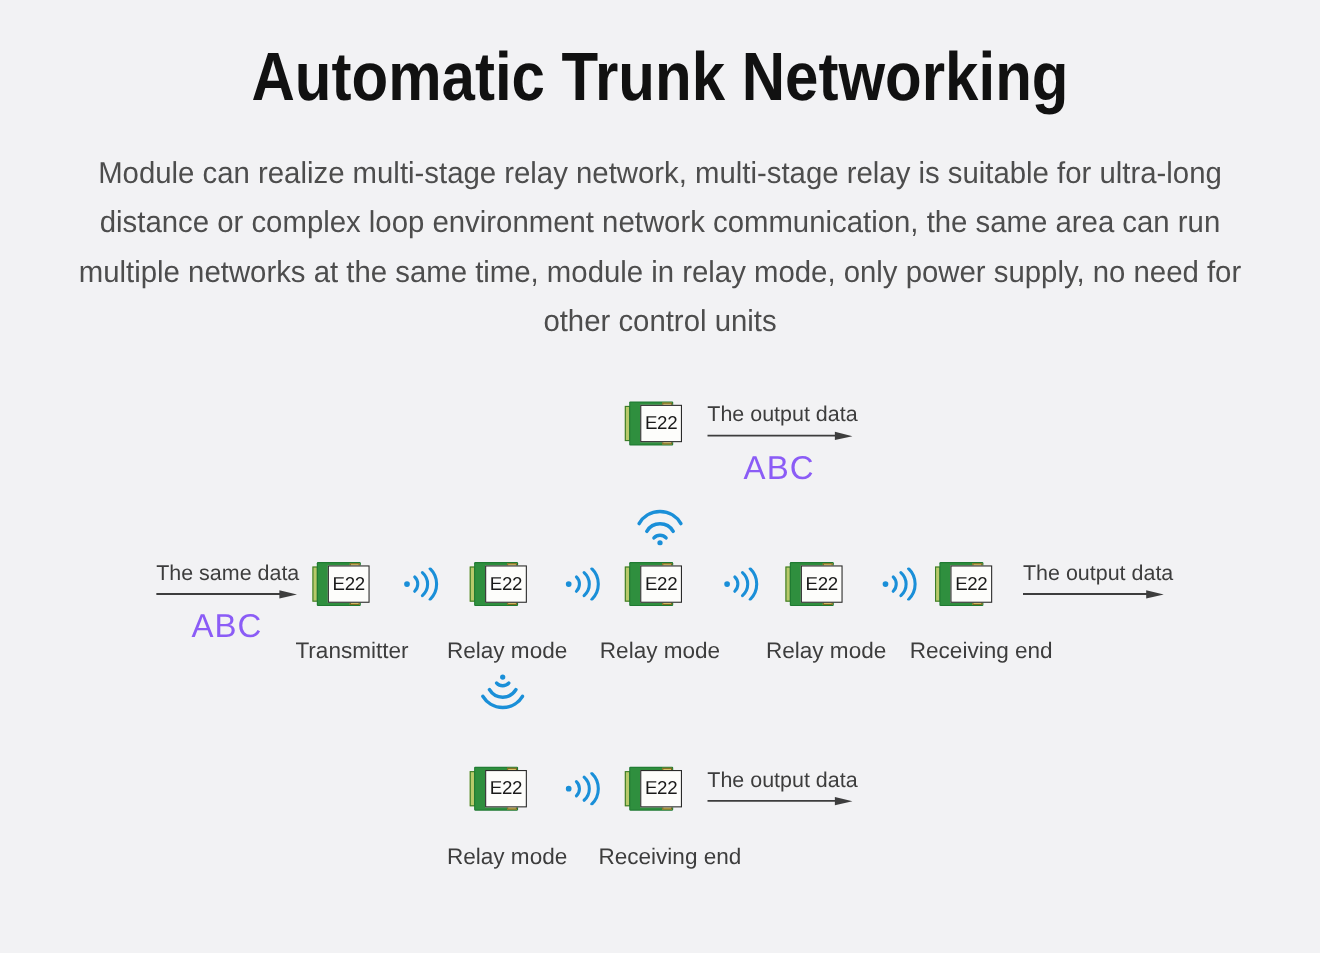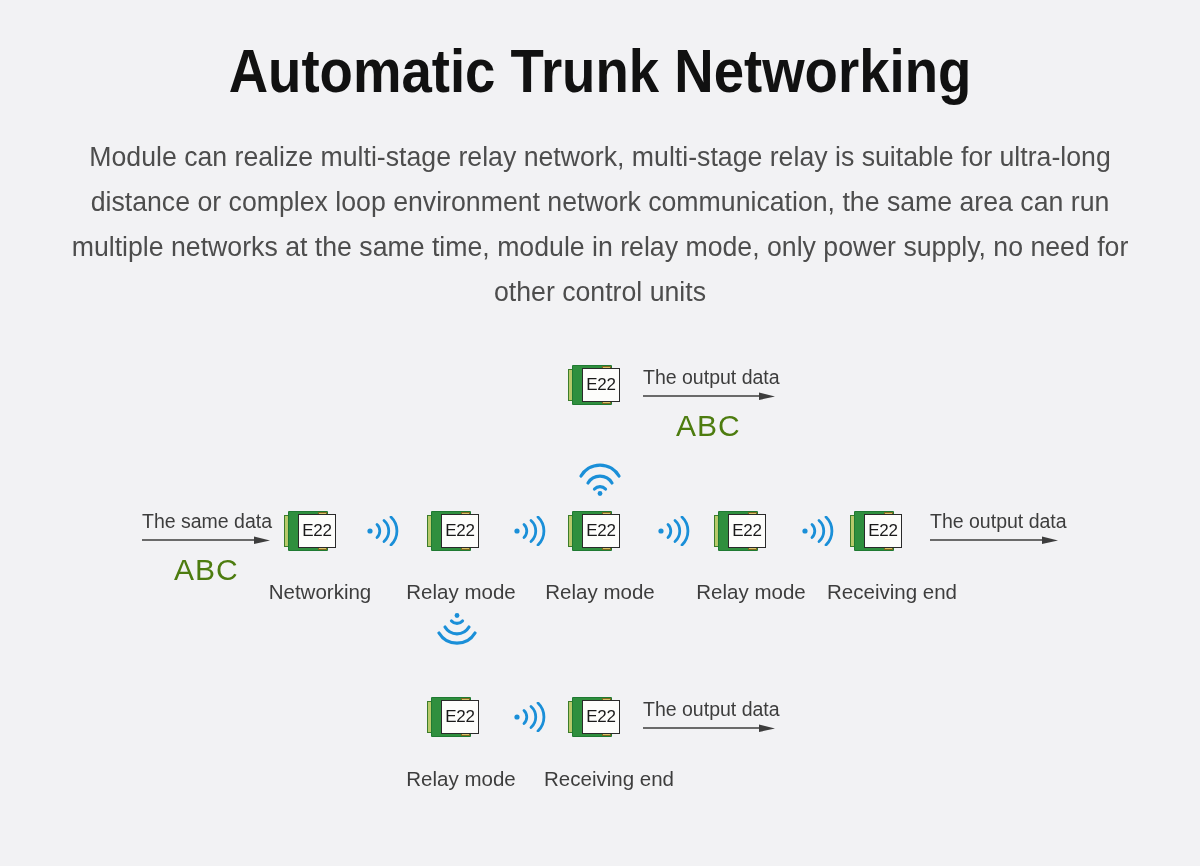--- a/index.html
+++ b/index.html
@@ -79,21 +79,21 @@
 
   
   .cap {
     position:absolute; text-align:center;
     font-size:20.5px; color:#3d3d3d; white-space:nowrap;
   }
   .datalbl {
     position:absolute; font-size:19.5px; color:#3d3d3d; white-space:nowrap;
   }
   .abc {
-    position:absolute; font-size:30px; color:#4d7c0f; white-space:nowrap;
+    position:absolute; font-size:30px; color:#8b5cf6; white-space:nowrap;
     letter-spacing:1px;
   }
   .arrow { position:absolute; height:12px; }
 </style>
 </head>
 <body>
 
 <div id="page">
 
   <div class="title">Automatic Trunk Networking</div>
@@ -141,21 +141,21 @@
       <div class="pcb-in"></div>
       <div class="padtl"></div>
       <div class="padbl"></div>
       <div class="pin" style="top:11px;"></div>
       <div class="pin" style="top:16px;"></div>
       <div class="pin" style="top:21px;"></div>
       <div class="chip"></div>
       <div class="lbl">E22</div>
     </div>
   </div>
-  <div class="cap" style="left:254px; top:580px; width:132px;">Networking</div>
+  <div class="cap" style="left:254px; top:580px; width:132px;">Transmitter</div>
 
   <svg class="sig" style="left:366px; top:516px;" viewBox="0 0 34 30">
     <circle cx="4" cy="15" r="2.6" fill="#1a8fd8"></circle>
     <path d="M11 8.5 A 9 9 0 0 1 11 21.5" fill="none" stroke="#1a8fd8" stroke-width="2.8" stroke-linecap="round"></path>
     <path d="M18 4.5 A 14 14 0 0 1 18 25.5" fill="none" stroke="#1a8fd8" stroke-width="2.8" stroke-linecap="round"></path>
     <path d="M25 1 A 19.5 19.5 0 0 1 25 29" fill="none" stroke="#1a8fd8" stroke-width="2.8" stroke-linecap="round"></path>
   </svg>
 
   <div class="mod" style="left:427px; top:511px;">
     <div class="ant"></div>

